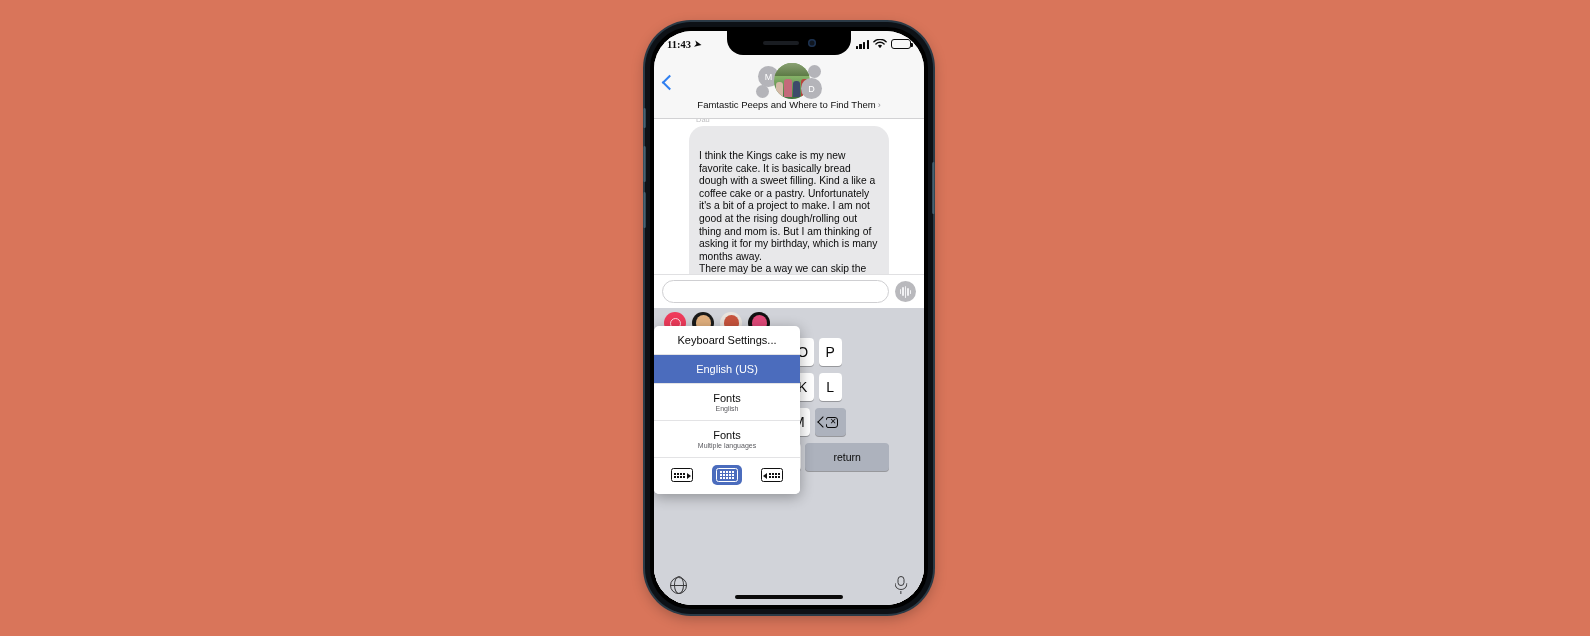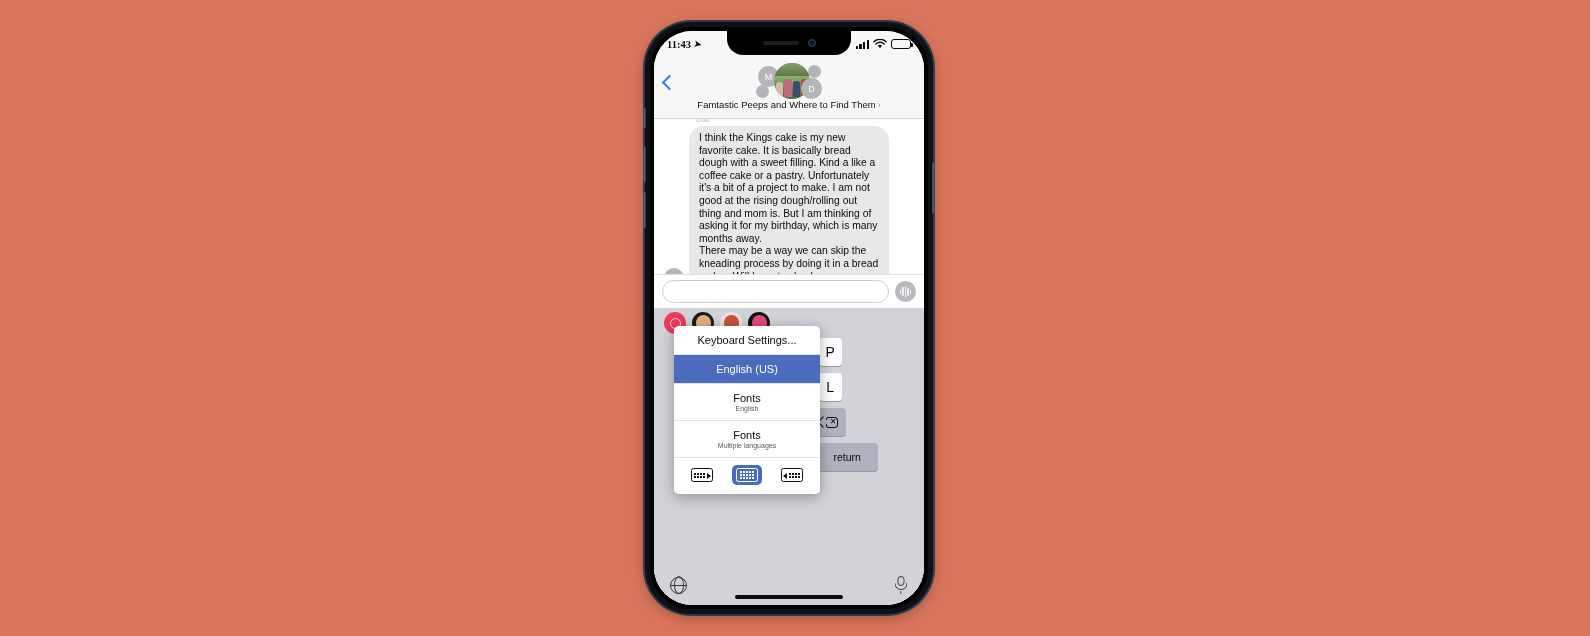--- a/index.html
+++ b/index.html
@@ -145,21 +145,21 @@
   .row-avatar {
     width: 20px; height: 20px; border-radius: 50%;
     background: #b4b4b9; color: #fff; flex: none;
     display: flex; align-items: center; justify-content: center;
     font-size: 8.5px; margin-right: 5px; margin-bottom: 1px;
   }
   .row-avatar.hidden { visibility: hidden; }
   .bubble {
     background: #e8e8ea; color: #0a0a0a;
     border-radius: 15px;
-    padding: 6px 10px;
+    padding: 24px 10px;
     font-size: 10.3px; line-height: 12.6px;
     max-width: 200px;
     position: relative;
   }
   .bubble p { margin: 0; }
   #bubble-dad { margin-top: 0; }
   #msg-mom-wrap { margin-top: 7px; }
   #tapback {
     position: absolute; right: -13px; top: -13px;
     width: 22px; height: 22px; border-radius: 50%;
@@ -240,21 +240,21 @@
     background: #fff; border-radius: 4px;
     width: 23px; height: 28px;
     display: flex; align-items: center; justify-content: center;
     font-size: 14px; color: #0a0a0a;
     box-shadow: 0 1px 0 rgba(0,0,0,.28);
   }
   .key.fn { background: #adb2bd; }
   .key.wide-del { width: 31px; }
   #key-row-4 { gap: 4.5px; margin-bottom: 0; padding: 0 0 4px; }
   #key-space { width: 112px; }
-  #key-return { width: 62px; background: #adb2bd; font-size: 10.5px; }
+  #key-return { width: 84px; background: #adb2bd; font-size: 10.5px; }
   .del-glyph {
     width: 15px; height: 11px; position: relative;
     display: flex; align-items: center; justify-content: flex-end;
   }
   .del-glyph .box {
     width: 12px; height: 11px;
     border: 1.4px solid #0a0a0a;
     border-radius: 2px 3px 3px 2px;
     position: relative;
   }
@@ -309,21 +309,21 @@
   #home-indicator {
     position: absolute; left: 50%; bottom: 6px;
     transform: translateX(-50%);
     width: 108px; height: 4px; border-radius: 3px; background: #0a0a0a;
     z-index: 70;
   }
 
   
   #kb-popup {
     position: absolute;
-    left: 20px; top: 295px;
+    left: 0; top: 295px;
     width: 146px;
     background: #fff;
     border-radius: 5px;
     box-shadow: 0 3px 14px rgba(0,0,0,.32);
     overflow: hidden;
     z-index: 100;
   }
   .popup-item {
     padding: 8px 6px;
     text-align: center;

